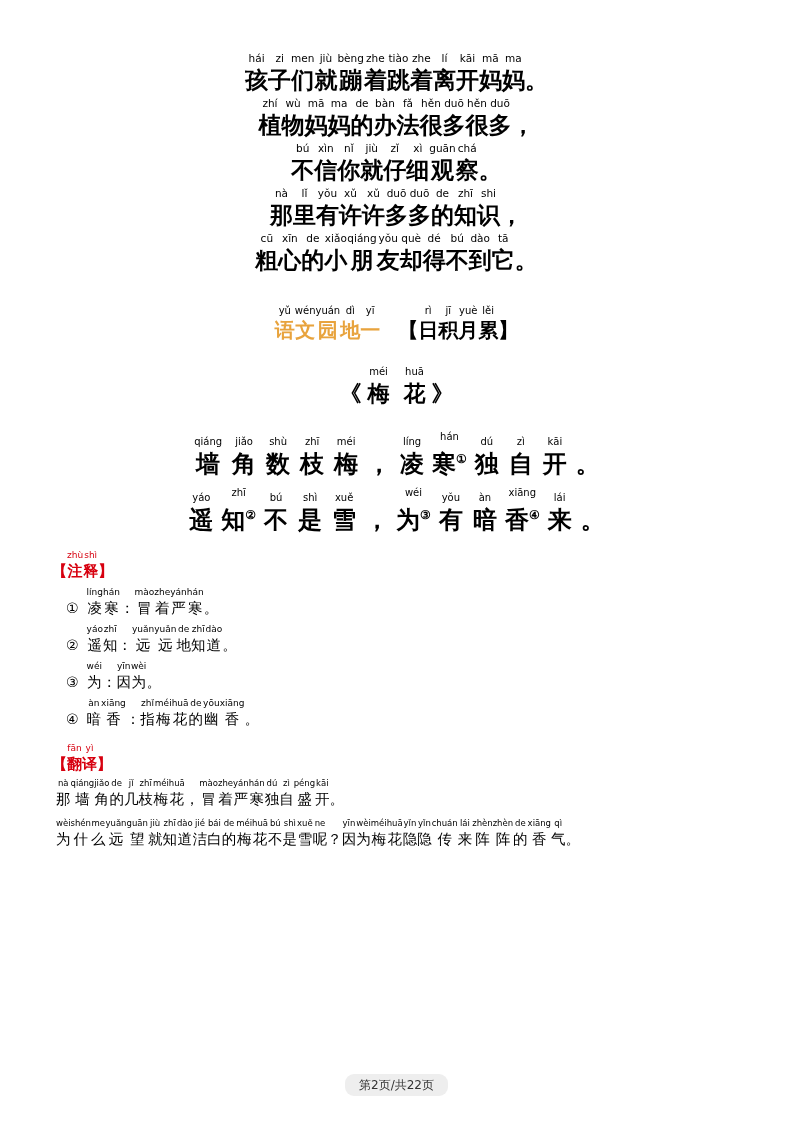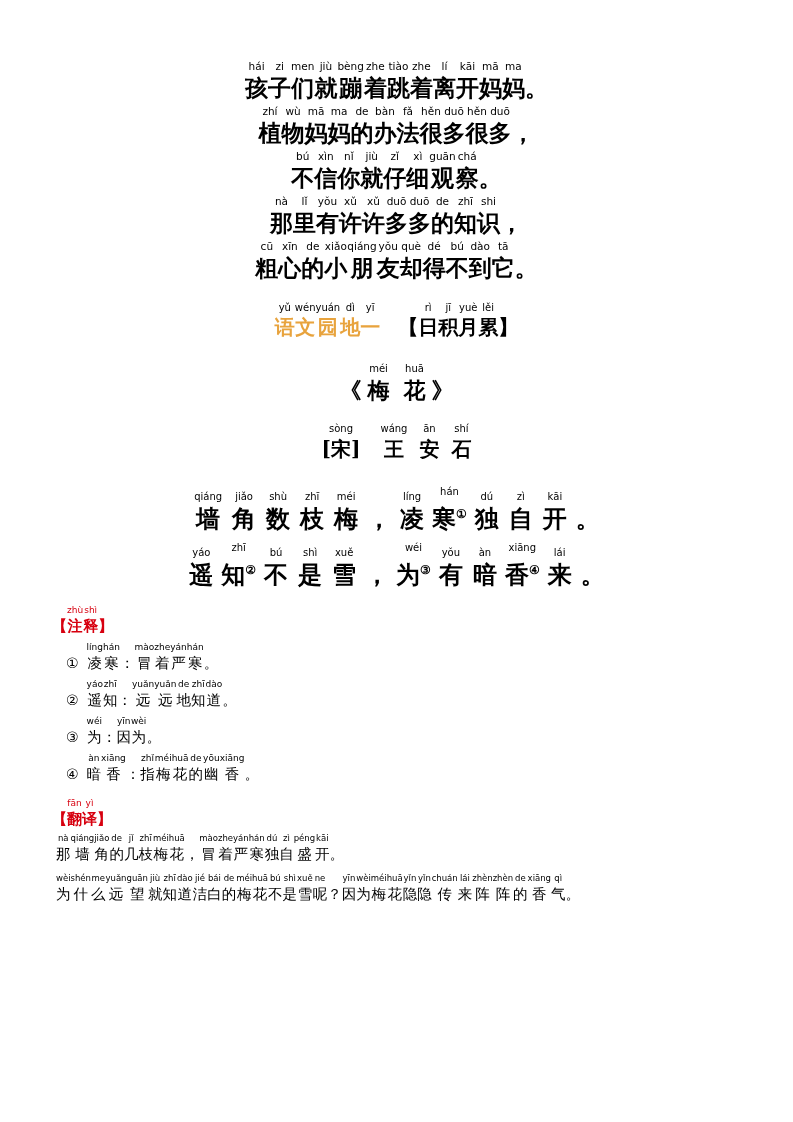--- a/index.html
+++ b/index.html
@@ -46,39 +46,39 @@
     white-space: pre;
     color: #000;
     font-family: "DejaVu Sans", sans-serif;
   }
   .rb .hz {
     white-space: pre;
   }
 
   
   .verse-block {
-    margin-top: 20px;
+    margin-top: 12px;
   }
   .verse {
     margin-bottom: 2px;
   }
   .verse .hz {
     font-size: 23px;
     line-height: 30px;
     font-weight: bold;
     font-family: "DejaVu Serif", serif;
   }
   .verse .py {
     font-size: 10.5px;
     line-height: 13px;
   }
 
   
   .section-head {
-    margin-top: 19px;
+    margin-top: 30px;
     display: flex;
     justify-content: center;
     align-items: flex-end;
   }
   .section-head .py { font-size: 10px; line-height: 12px; }
   .sh-orange .hz {
     color: #e8a33d;
     font-size: 20px;
     font-weight: bold;
     line-height: 27px;
@@ -534,41 +534,20 @@
         <span class="hz">梅</span>
       </span>
     <span style="width:14px"></span>
     <span class="rb">
         <span class="py">huā</span>
         <span class="hz">花</span>
       </span>
     <span class="mark">》</span>
   </div>
 
-  <div class="poem-author ruby-line">
-    <span class="rb">
-        <span class="py">sòng</span>
-        <span class="hz">[宋]</span>
-      </span>
-    <span style="width:20px"></span>
-    <span class="rb">
-        <span class="py">wáng</span>
-        <span class="hz">王</span>
-      </span>
-    <span style="width:12px"></span>
-    <span class="rb">
-        <span class="py">ān</span>
-        <span class="hz">安</span>
-      </span>
-    <span style="width:12px"></span>
-    <span class="rb">
-        <span class="py">shí</span>
-        <span class="hz">石</span>
-      </span>
-  </div>
 
   <div class="poem-body">
 
     <div class="line ruby-line">
       <span class="rb" style="padding:0 5px">
           <span class="py">qiáng</span>
           <span class="hz">墙</span>
         </span>
       <span class="rb" style="padding:0 5px">
           <span class="py">jiǎo</span>
@@ -1047,14 +1026,17 @@
           <span class="py">qì</span>
           <span class="hz">气</span>
         </span>
       <span class="rb">
           <span class="py"></span>
           <span class="hz">。</span>
         </span>
     </div>
   </div>
 
+  <div class="footer">
+    <span class="pill">第2页/共22页</span>
+  </div>
 
 </div>
 
 </body></html>

